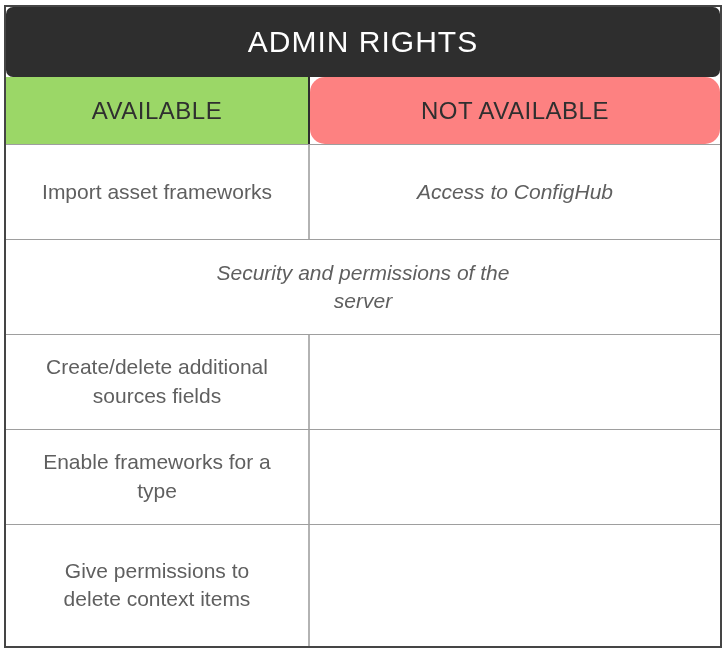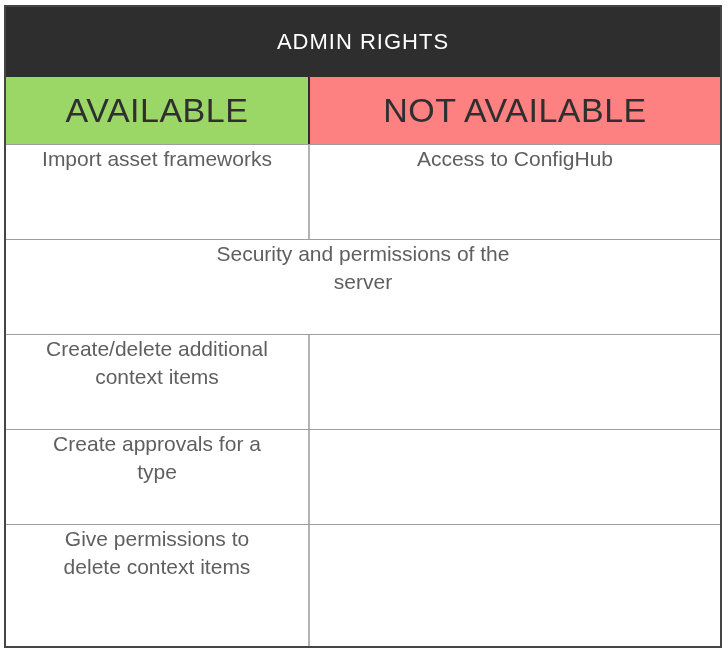--- a/index.html
+++ b/index.html
@@ -20,73 +20,77 @@
     border: 2px solid var(--outer-border, #454545);
     background: #ffffff;
     display: flex;
     flex-direction: column;
   }
   .title-bar {
     height: 72px;
     box-sizing: border-box;
     background: var(--title-bg, #2e2e2e);
     color: var(--title-text, #ffffff);
-    font-size: 22px;
+    font-size: 30px;
     letter-spacing: 1px;
     display: flex;
     align-items: center;
     justify-content: center;
+    border-radius: 7px;
   }
   .header-row {
     height: 68px;
     box-sizing: border-box;
     display: flex;
   }
   .header-cell {
     box-sizing: border-box;
     display: flex;
     align-items: center;
     justify-content: center;
-    font-size: 34px;
+    font-size: 24px;
     letter-spacing: 0.5px;
     color: var(--header-text, #2f2f2f);
   }
   .header-cell.left {
     flex: 0 0 304px;
     background: var(--available-bg, #9bd767);
     border-right: 2px solid var(--title-bg, #3c3c3c);
   }
   .header-cell.right {
     flex: 1 1 auto;
     background: var(--not-available-bg, #fd8181);
+    border-radius: 15px;
   }
   .body-row {
     box-sizing: border-box;
     height: 97px;
     border-top: 1px solid var(--grid-line, #9e9e9e);
     display: flex;
   }
   .body-row.last {
     height: 125px;
   }
   .body-cell {
     box-sizing: border-box;
     display: flex;
+    align-items: center;
     justify-content: center;
     text-align: center;
     font-size: 21px;
     line-height: 1.35;
     color: var(--body-text, #5f5f5f);
   }
   .body-cell.left {
     flex: 0 0 304px;
     border-right: 2px solid var(--cell-divider, #b3b3b3);
   }
   .body-cell.right {
     flex: 1 1 auto;
+    font-style: italic;
   }
   .body-cell.left .cell-text { max-width: 246px; }
   .body-cell.right .cell-text { max-width: 356px; }
 </style>
 </head>
 <body>
 
 <div class="table-wrap">
 
   <div class="title-bar">ADMIN RIGHTS</div>
@@ -106,27 +110,27 @@
   </div>
 
   <div class="body-row">
     <div class="body-cell right">
       <span class="cell-text">Security and permissions of the server</span>
     </div>
   </div>
 
   <div class="body-row">
     <div class="body-cell left">
-      <span class="cell-text">Create/delete additional context items</span>
+      <span class="cell-text">Create/delete additional sources fields</span>
     </div>
   </div>
 
   <div class="body-row">
     <div class="body-cell left">
-      <span class="cell-text">Create approvals for a type</span>
+      <span class="cell-text">Enable frameworks for a type</span>
     </div>
   </div>
 
   <div class="body-row last">
     <div class="body-cell left">
       <span class="cell-text">Give permissions to delete context items</span>
     </div>
   </div>
 
 </div>

